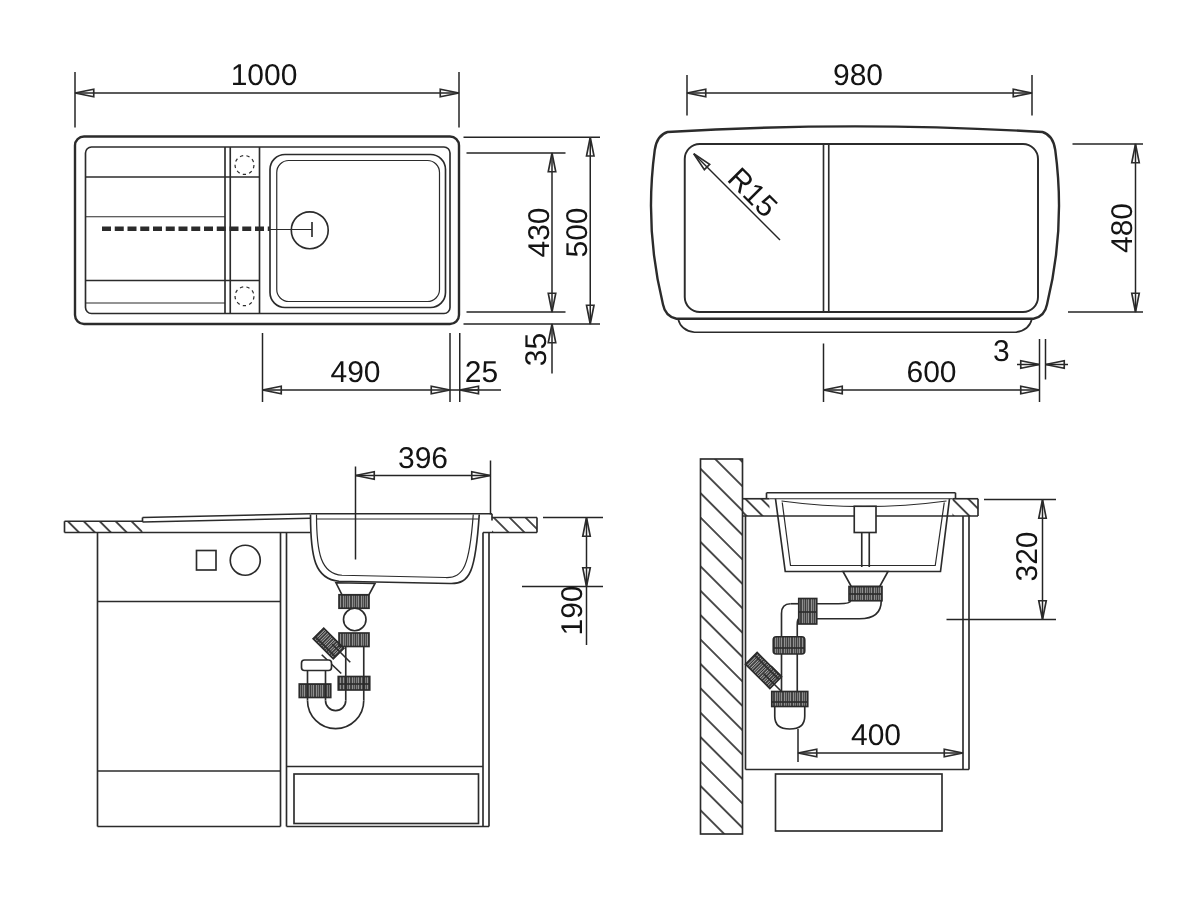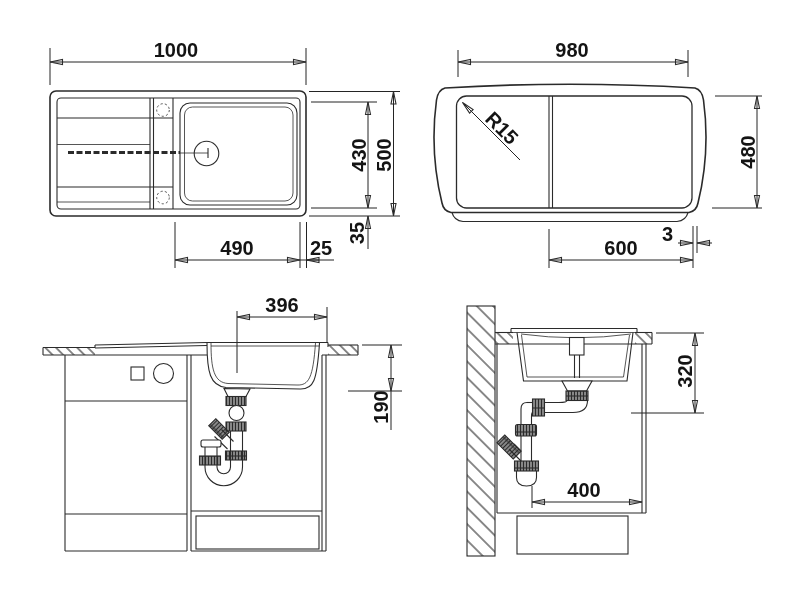--- a/index.html
+++ b/index.html
@@ -1,16 +1,16 @@
 <!DOCTYPE html>
 <html><head>
 <meta charset="utf-8">
 <style>
   html,body{margin:0;padding:0;background:#ffffff;}
-  #stage{width:699px;height:600px;background:#ffffff;position:relative;font-family:"Liberation Sans",sans-serif;font-weight:bold;}
+  #stage{width:699px;height:600px;background:#ffffff;position:relative;font-family:"Liberation Sans",sans-serif;}
   svg line, svg path, svg rect, svg circle{stroke:#2b2b2b;fill:none;stroke-width:1.1;}
   svg .thk{stroke-width:1.6;}
   svg .thin{stroke-width:0.8;}
   svg .dim{stroke:#242424;stroke-width:1;}
   svg .f{fill:#ffffff;}
   svg .knurl{fill:url(#knurl);}
   svg .hw{fill:url(#hatchW);}
   svg .ht{fill:url(#hatchT);}
   svg .dash{stroke-dasharray:2.2 2.2;}
   svg .groove{stroke-width:3;stroke-dasharray:6 2.5;}

